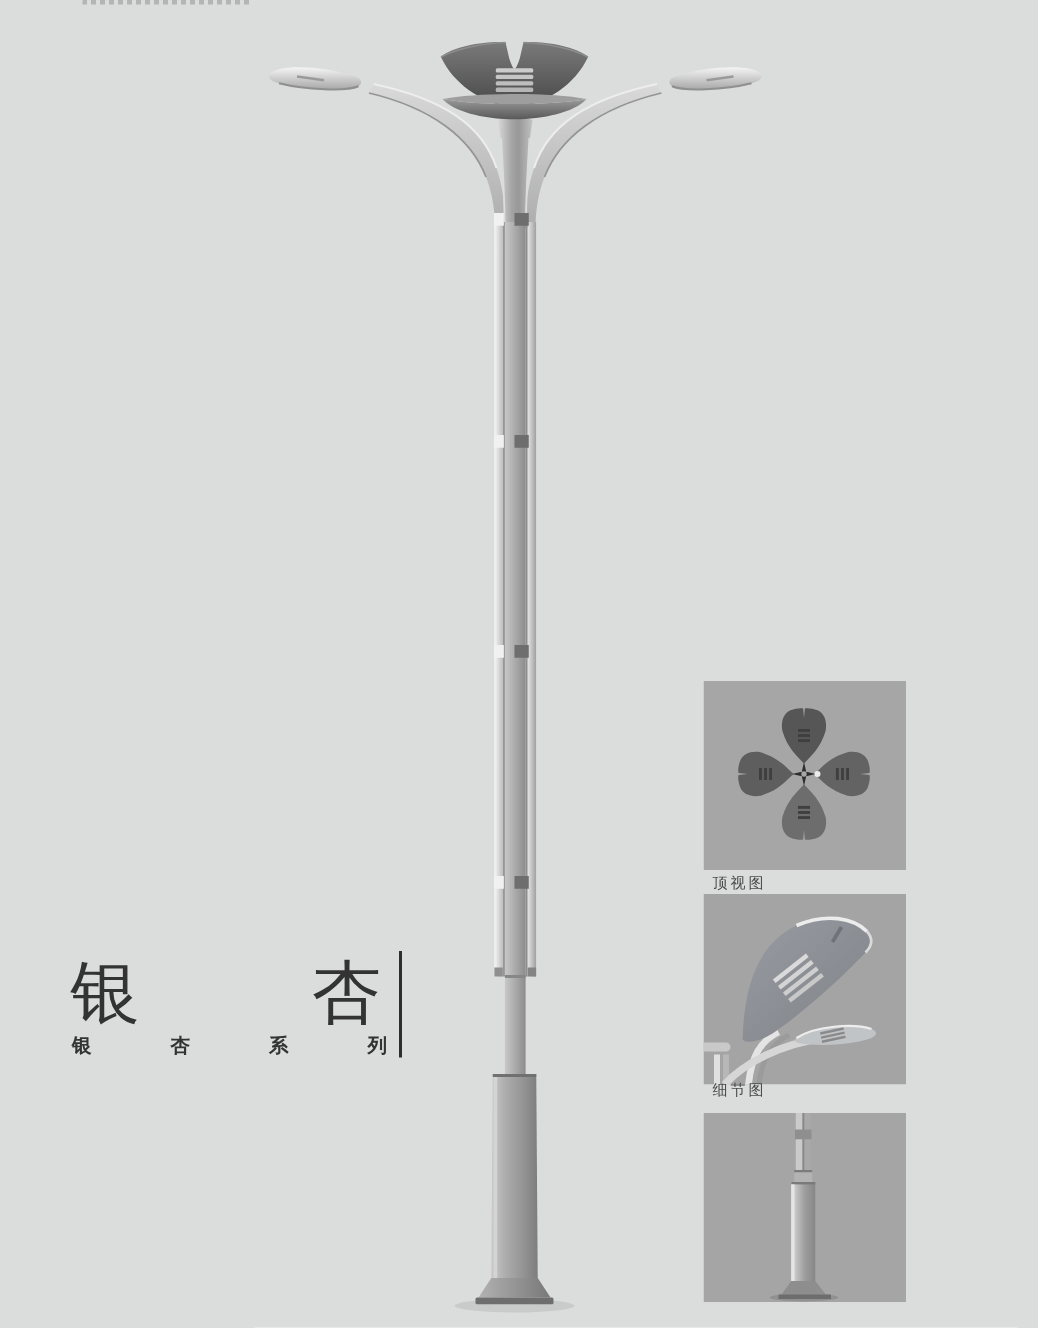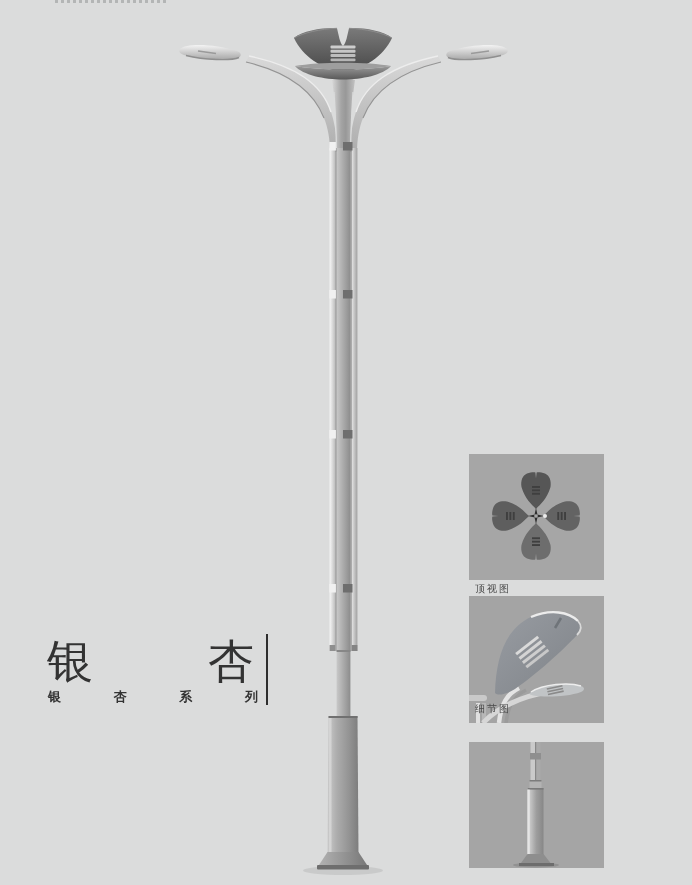--- a/index.html
+++ b/index.html
@@ -245,21 +245,21 @@
                  C98,101 76,101.5 64,99.5 C60,98.5 60,97.5 62,96 Z" fill="#c1c4c6"></path>
         <path d="M62,96 C74,88 100,86 112,90" fill="none" stroke="#ededed" stroke-width="1.5"></path>
         <g transform="translate(86,93) rotate(-12)">
           <rect x="-8" y="-2.5" width="16" height="1.6" fill="#8a8a8a"></rect>
           <rect x="-8" y="0.3" width="16" height="1.6" fill="#8a8a8a"></rect>
           <rect x="-8" y="3.1" width="16" height="1.6" fill="#8a8a8a"></rect>
         </g>
       </g>
     </svg>
   </div>
-  <div class="thumb-caption" style="top: 702px; color: rgb(74, 74, 74);">细节图</div>
+  <div class="thumb-caption" style="top: 720px; color: rgb(74, 74, 74);">细节图</div>
 
   <div class="thumb" style="top:742px;height:126px;">
     <svg width="135" height="126" viewBox="0 0 135 126">
       <defs>
         <linearGradient id="gCol3" x1="0" y1="0" x2="1" y2="0">
           <stop offset="0" stop-color="#d8d8d8"></stop>
             <stop offset="0.55" stop-color="#9e9e9e"></stop>
           <stop offset="1" stop-color="#878787"></stop>
         </linearGradient>
       </defs>

